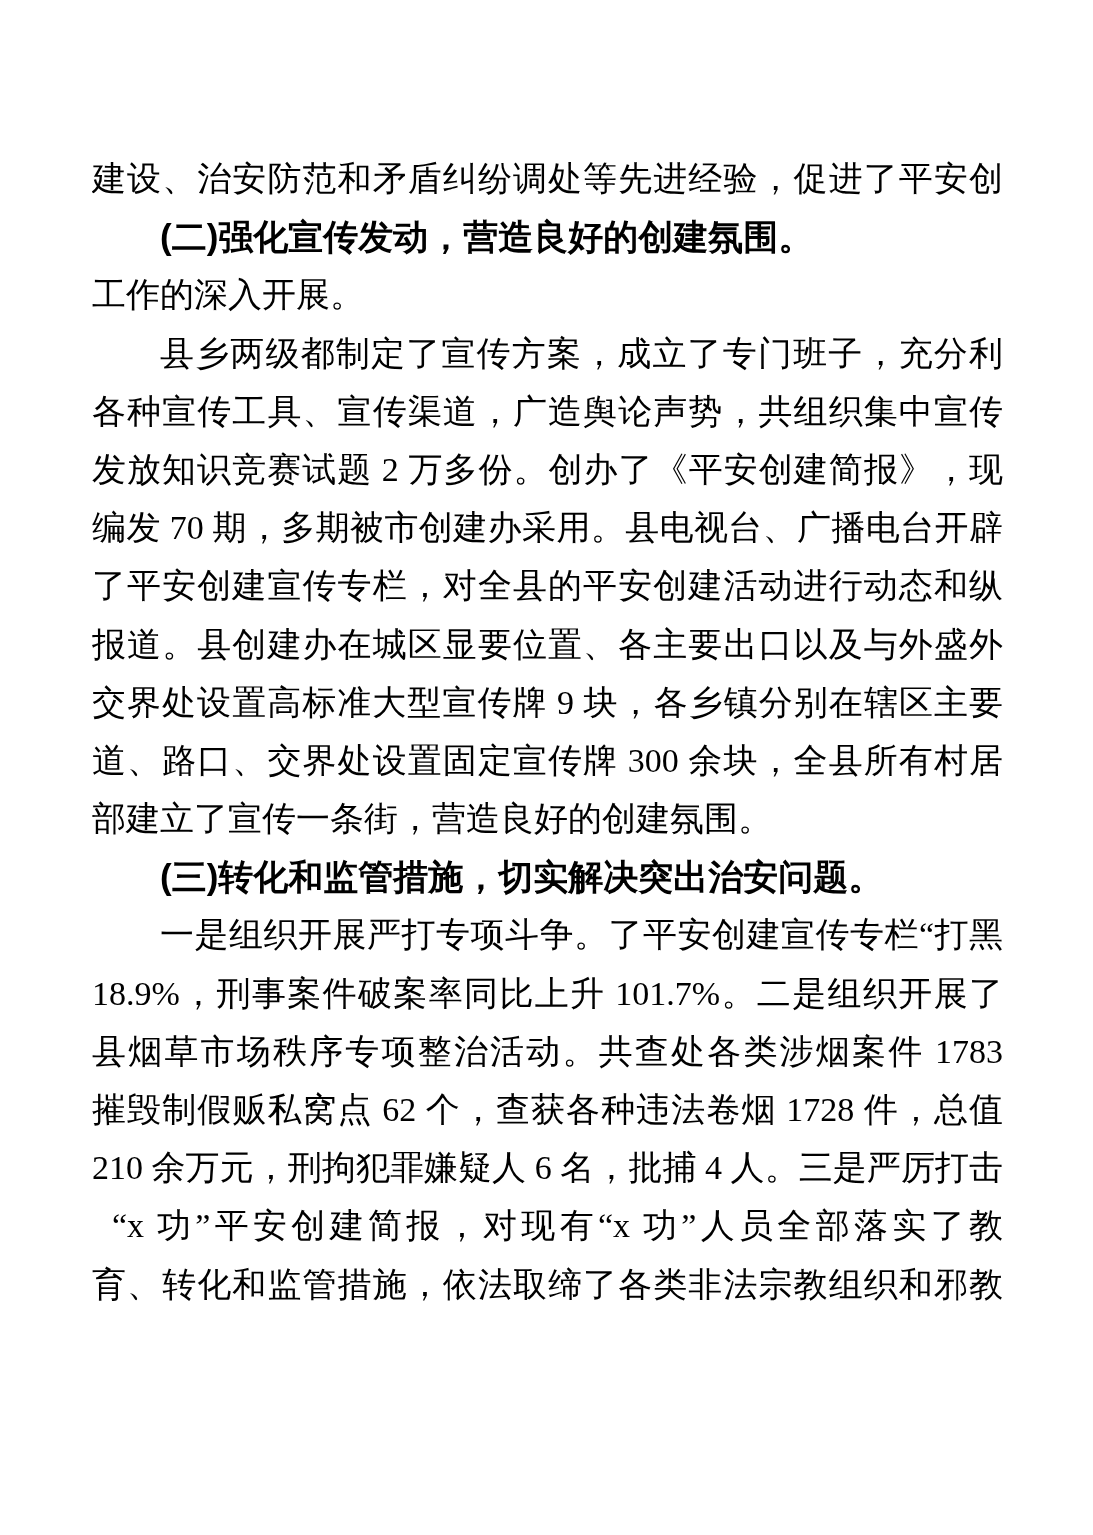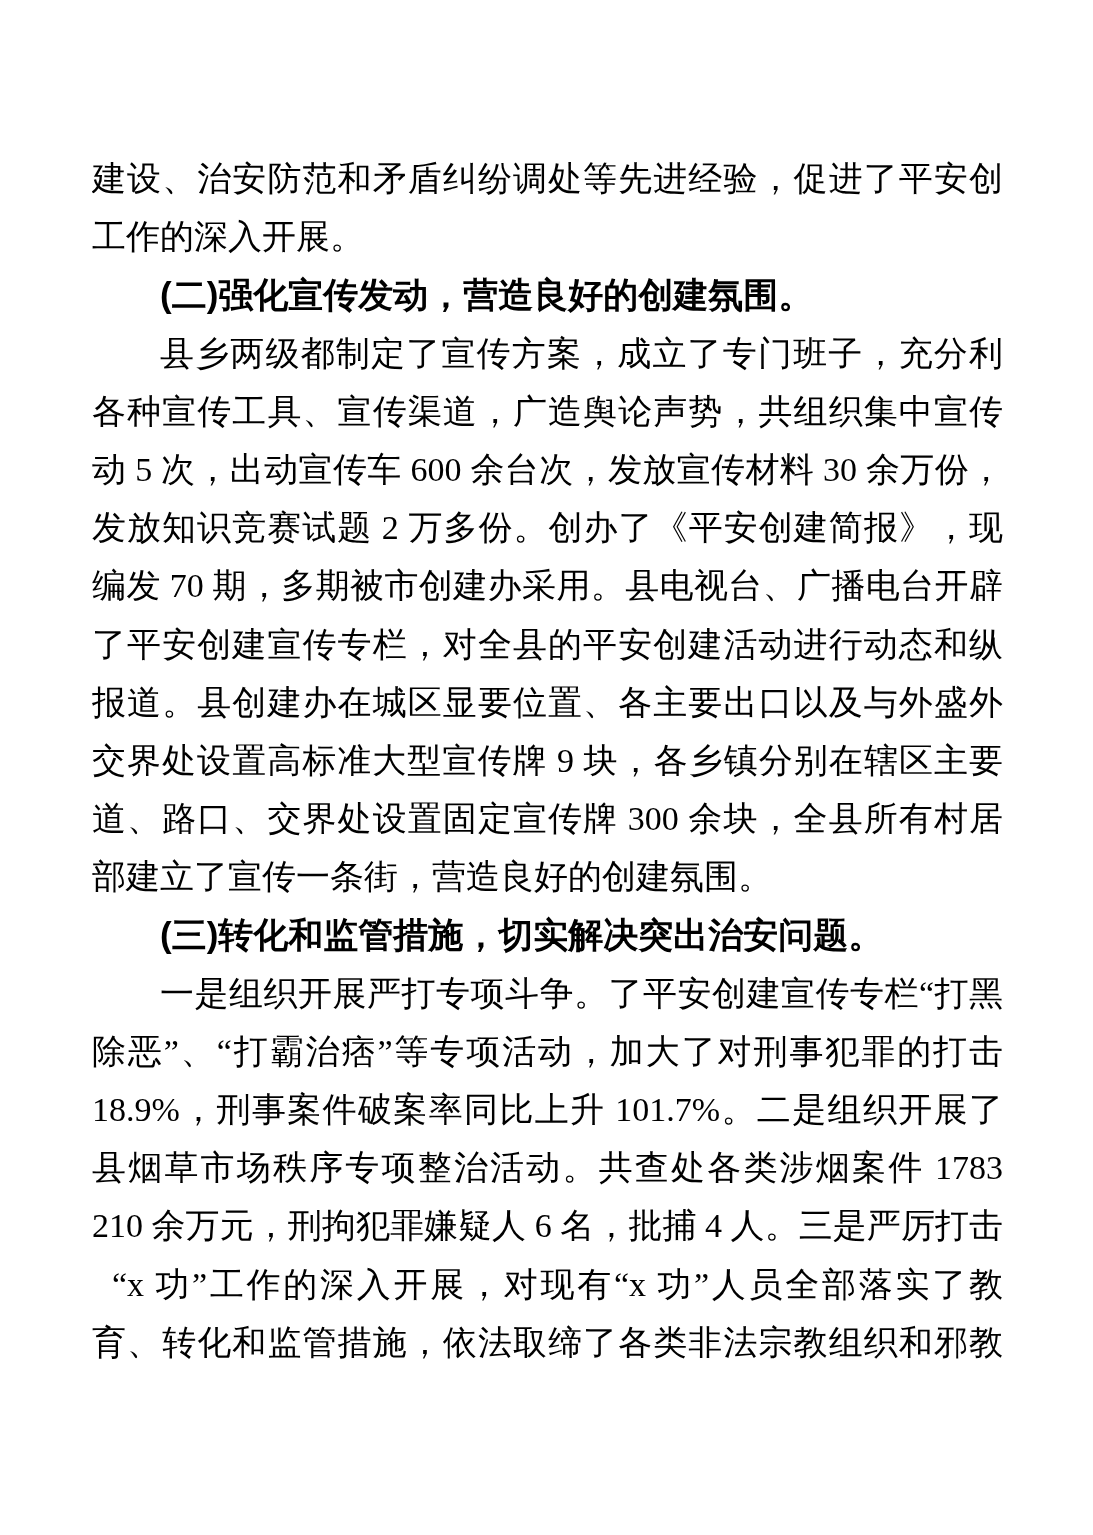--- a/index.html
+++ b/index.html
@@ -47,34 +47,33 @@
   .indent-none { text-indent: 0; }
   .indent-para { text-indent: 68px; }
   .indent-hang { text-indent: 20px; }
 </style>
 </head>
 <body>
 
 <div class="page">
   <div class="text-block">
       <div class="line body indent-none">建设、治安防范和矛盾纠纷调处等先进经验，促进了平安创建</div>
+      <div class="line heading indent-para end">(二)强化宣传发动，营造良好的创建氛围。</div>
       <div class="line body indent-none end">工作的深入开展。</div>
-      <div class="line heading indent-para end">(二)强化宣传发动，营造良好的创建氛围。</div>
       <div class="line body indent-para">县乡两级都制定了宣传方案，成立了专门班子，充分利用</div>
       <div class="line body indent-none">各种宣传工具、宣传渠道，广造舆论声势，共组织集中宣传活</div>
-      <div class="line body indent-none">动 5 次，出动宣传车 600 余台次，发放宣传材料 30 余万份，</div>
       <div class="line body indent-none">发放知识竞赛试题 2 万多份。创办了《平安创建简报》，现已</div>
       <div class="line body indent-none">编发 70 期，多期被市创建办采用。县电视台、广播电台开辟</div>
       <div class="line body indent-none">了平安创建宣传专栏，对全县的平安创建活动进行动态和纵深</div>
       <div class="line body indent-none">报道。县创建办在城区显要位置、各主要出口以及与外盛外县</div>
       <div class="line body indent-none">交界处设置高标准大型宣传牌 9 块，各乡镇分别在辖区主要街</div>
       <div class="line body indent-none">道、路口、交界处设置固定宣传牌 300 余块，全县所有村居全</div>
       <div class="line body indent-none end">部建立了宣传一条街，营造良好的创建氛围。</div>
       <div class="line heading indent-para end">(三)转化和监管措施，切实解决突出治安问题。</div>
       <div class="line body indent-para">一是组织开展严打专项斗争。了平安创建宣传专栏“打黑</div>
-      <div class="line body indent-none">除恶”、“打霸治痞”等专项活动，加大了对刑事犯罪的打击</div>
       <div class="line body indent-none">18.9%，刑事案件破案率同比上升 101.7%。二是组织开展了全</div>
       <div class="line body indent-none">县烟草市场秩序专项整治活动。共查处各类涉烟案件 1783 起，</div>
+      <div class="line body indent-none">摧毁制假贩私窝点 62 个，查获各种违法卷烟 1728 件，总值</div>
       <div class="line body indent-none">210 余万元，刑拘犯罪嫌疑人 6 名，批捕 4 人。三是严厉打击</div>
-      <div class="line body indent-hang">“x 功”工作的深入开展，对现有“x 功”人员全部落实了教</div>
+      <div class="line body indent-hang">“x 功”平安创建简报，对现有“x 功”人员全部落实了教</div>
       <div class="line body indent-none">育、转化和监管措施，依法取缔了各类非法宗教组织和邪教组</div>
     </div>
 </div>
 
 </body></html>

